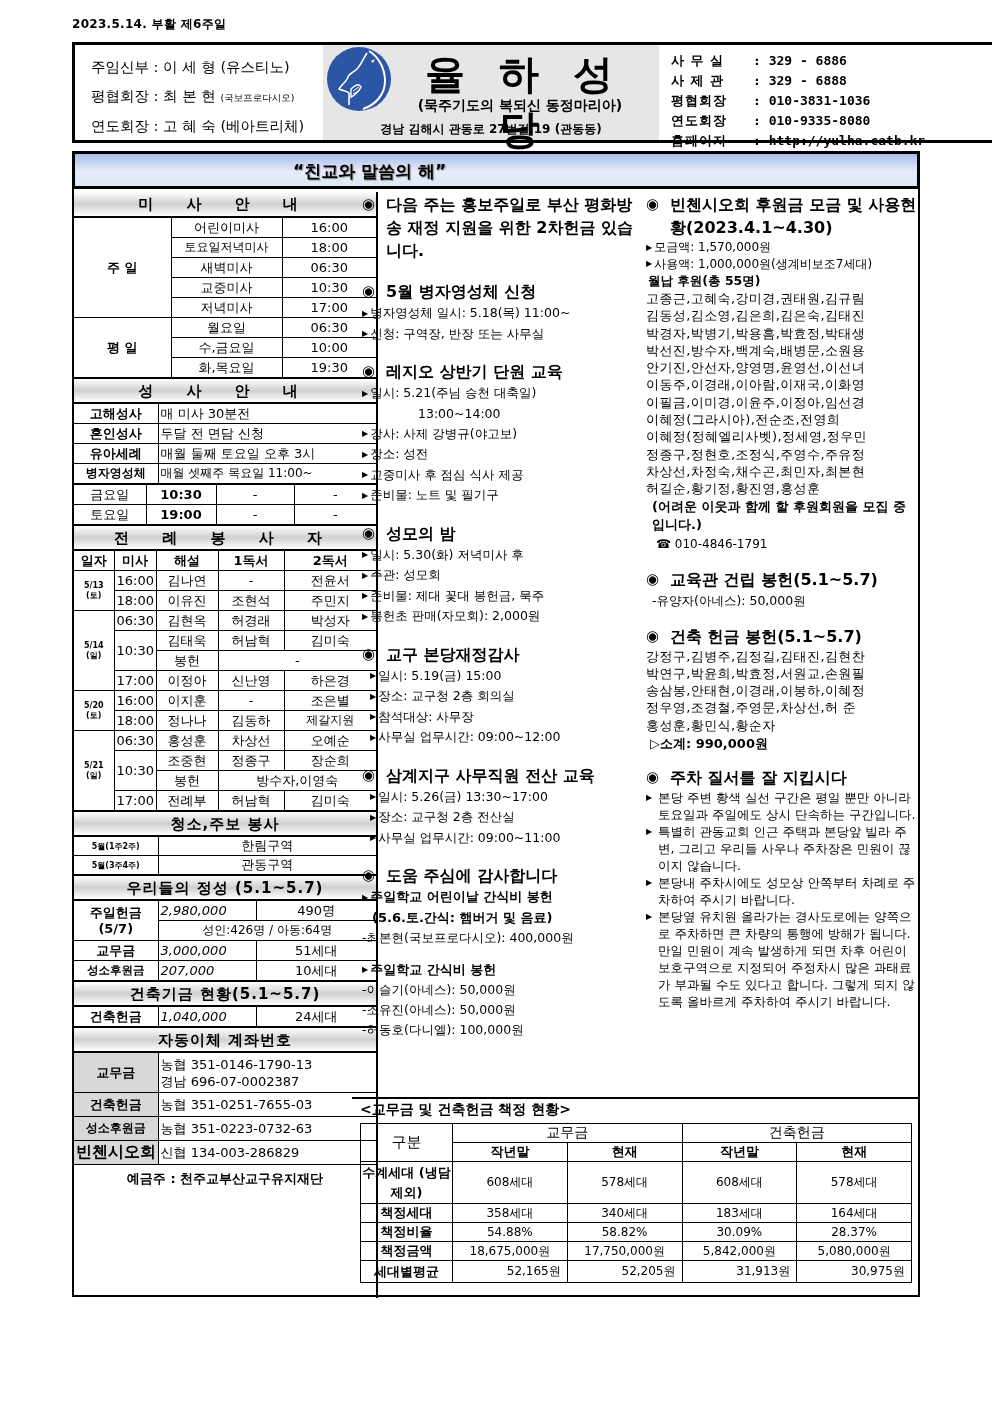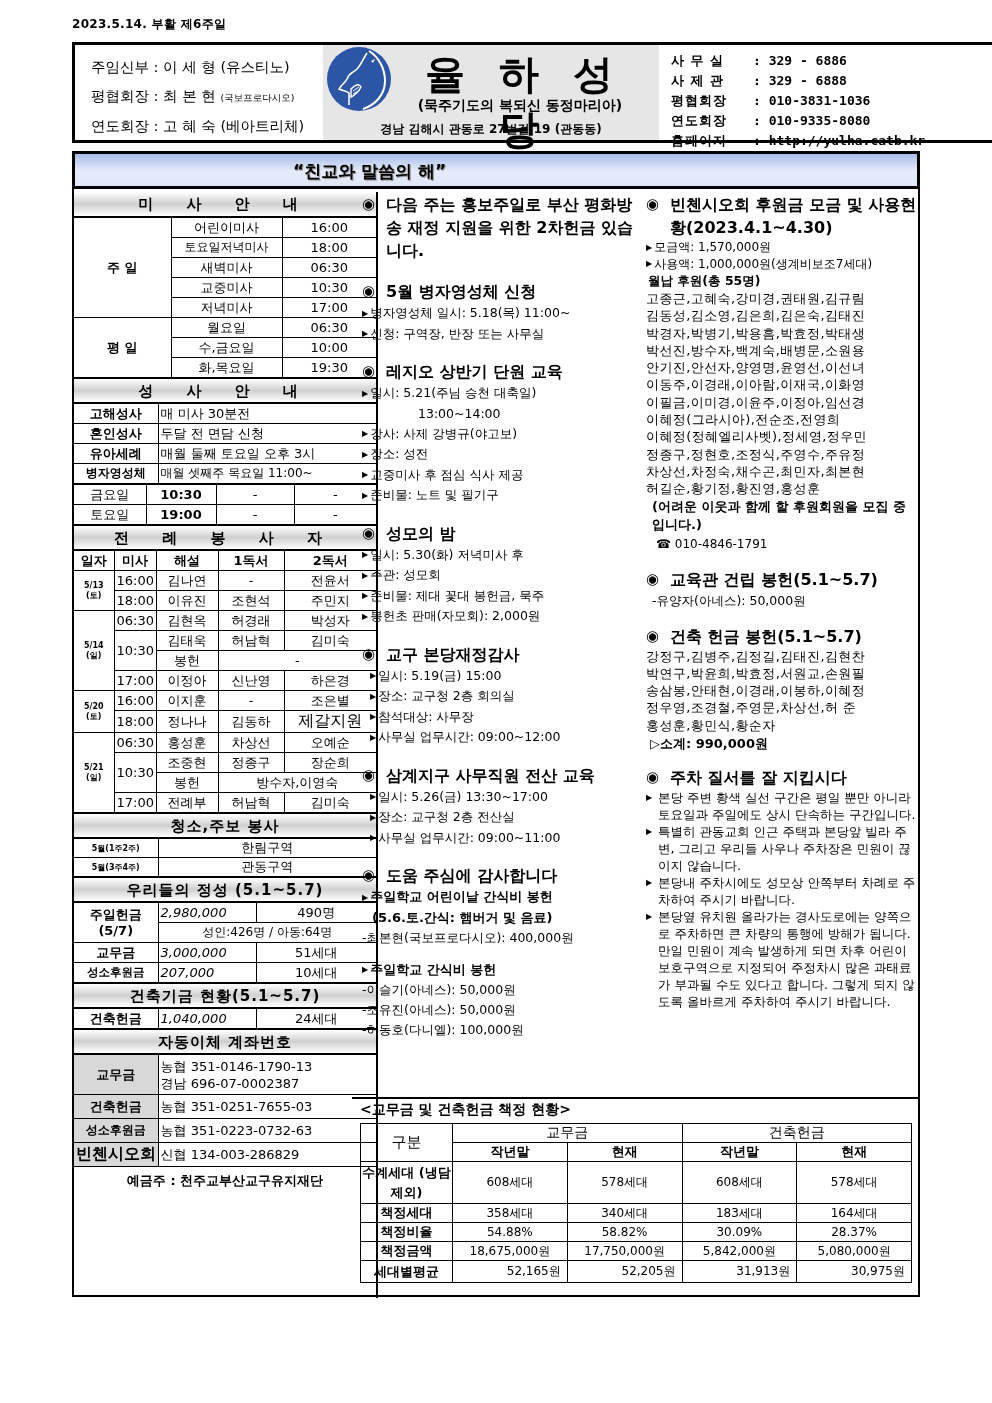--- a/index.html
+++ b/index.html
@@ -274,21 +274,21 @@
             <td class="tiny" rowspan="2" style="white-space:normal">5/20 (토)</td>
             <td>16:00</td>
             <td>이지훈</td>
             <td>-</td>
             <td>조은별</td>
           </tr>
       <tr>
             <td>18:00</td>
             <td>정나나</td>
             <td>김동하</td>
-            <td style="font-size:16px">제갈지원</td>
+            <td style="font-size:12px">제갈지원</td>
           </tr>
       <tr>
             <td class="tiny" rowspan="4" style="white-space:normal">5/21 (일)</td>
             <td>06:30</td>
             <td>홍성훈</td>
             <td>차상선</td>
             <td>오예순</td>
           </tr>
       <tr>
             <td rowspan="2">10:30</td>

